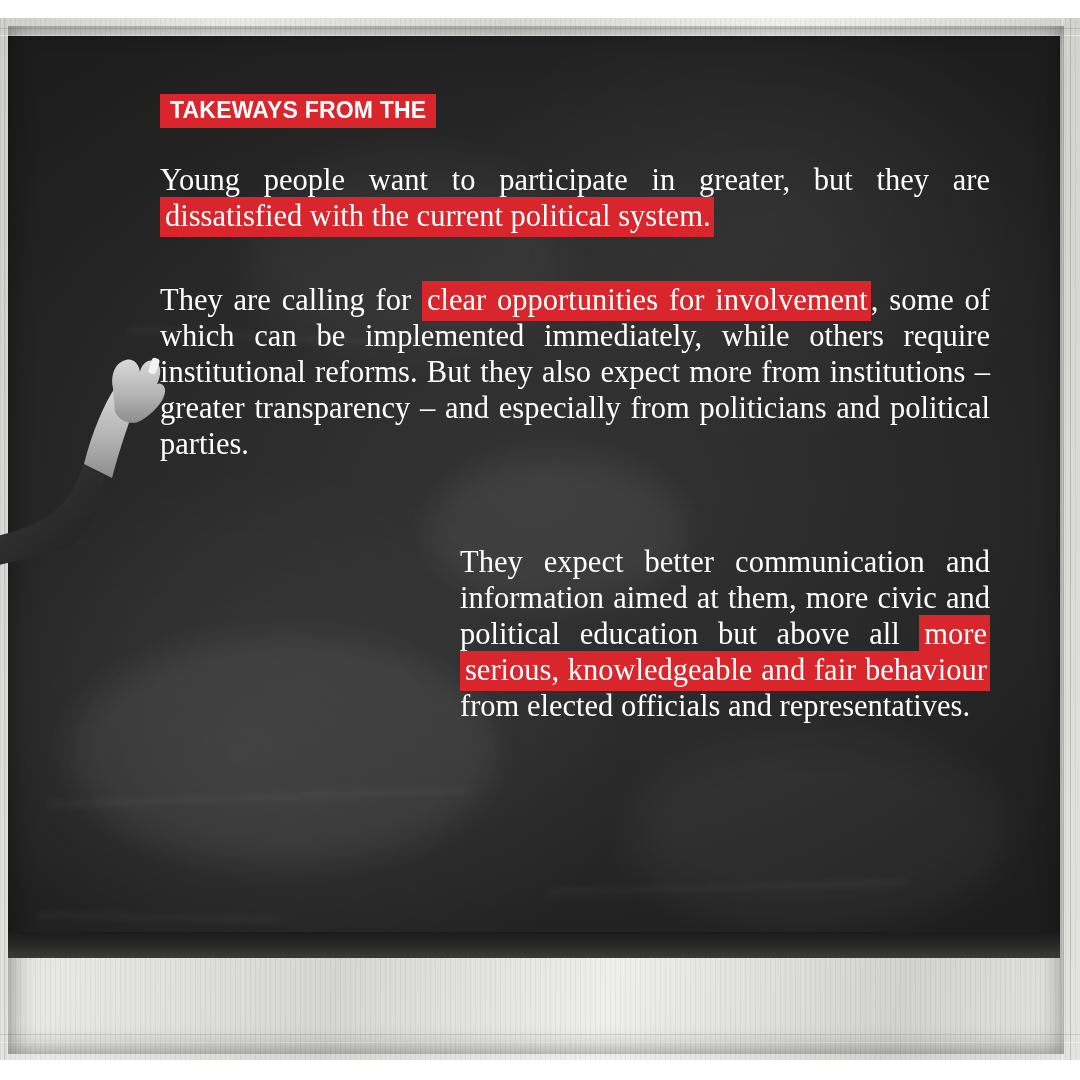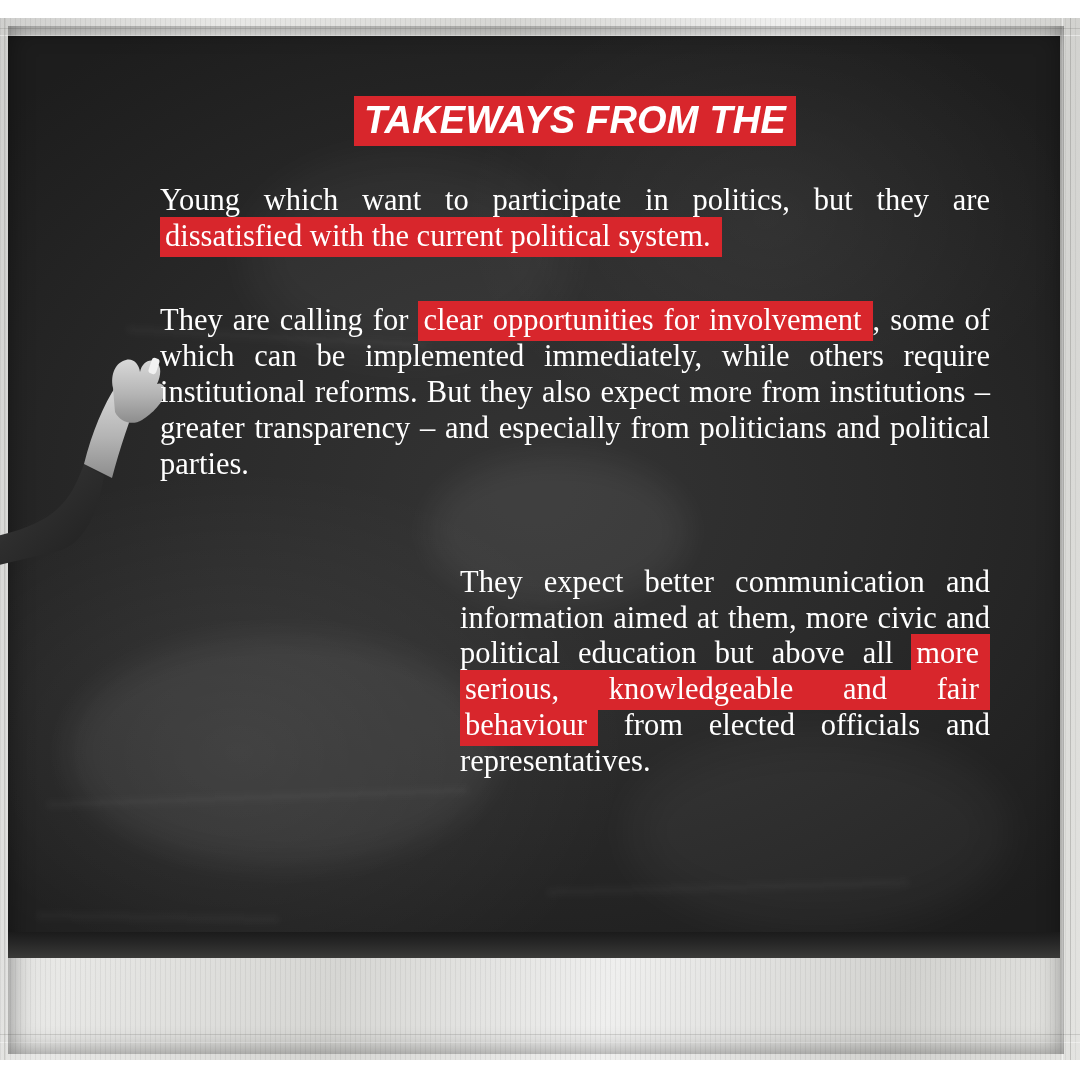--- a/index.html
+++ b/index.html
@@ -85,27 +85,26 @@
   }
 
   
   .content {
     position: absolute;
     left: 160px; top: 96px;
     width: 830px;
     color: #ffffff;
   }
   .title {
-    text-align: center;
+    text-align: left;
     font-family: "Liberation Sans", sans-serif;
     font-weight: bold;
-    font-size: 38px;
+    font-size: 23px;
     line-height: 1.28;
     letter-spacing: 0.2px;
-    font-style: italic;
   }
   .title .hl {
     background: #d8262c;
     padding: 3px 10px 5px 10px;
     box-decoration-break: clone;
     -webkit-box-decoration-break: clone;
   }
   .para {
     font-size: 30.5px;
     line-height: 1.18;
@@ -114,21 +113,21 @@
     text-justify: inter-word;
   }
   .para.p1 { margin-top: 38px; }
   .para.p3 {
     width: 530px;
     margin-left: 300px;
     margin-top: 82px;
   }
   .hl {
     background: #d8262c;
-    padding: 2px 11px 4px 5px;
+    padding: 2px 3px 4px 5px;
     box-decoration-break: clone;
     -webkit-box-decoration-break: clone;
   }
 </style>
 </head>
 <body>
 
 <div id="stage">
 
   <div class="frame">
@@ -181,21 +180,21 @@
     </svg>
   </div>
 
   <div class="content">
 
     <div class="title">
       <span class="hl">TAKEWAYS FROM THE</span><br>
     </div>
 
     <p class="para p1">
-      <span>Young which want to participate in politics, but they are </span><span class="hl">dissatisfied with the current political system.</span>
+      <span>Young people want to participate in greater, but they are </span><span class="hl">dissatisfied with the current political system.</span>
     </p>
 
     <p class="para p2">
       <span>They are calling for </span><span class="hl">clear opportunities for involvement</span><span>, some of which can be implemented immediately, while others require institutional reforms. But they also expect more from institutions – greater transparency – and especially from politicians and political parties.</span>
     </p>
 
     <p class="para p3">
       <span>They expect better communication and information aimed at them, more civic and political education but above all </span><span class="hl">more serious, knowledgeable and fair behaviour</span><span> from elected officials and representatives.</span>
     </p>
 

